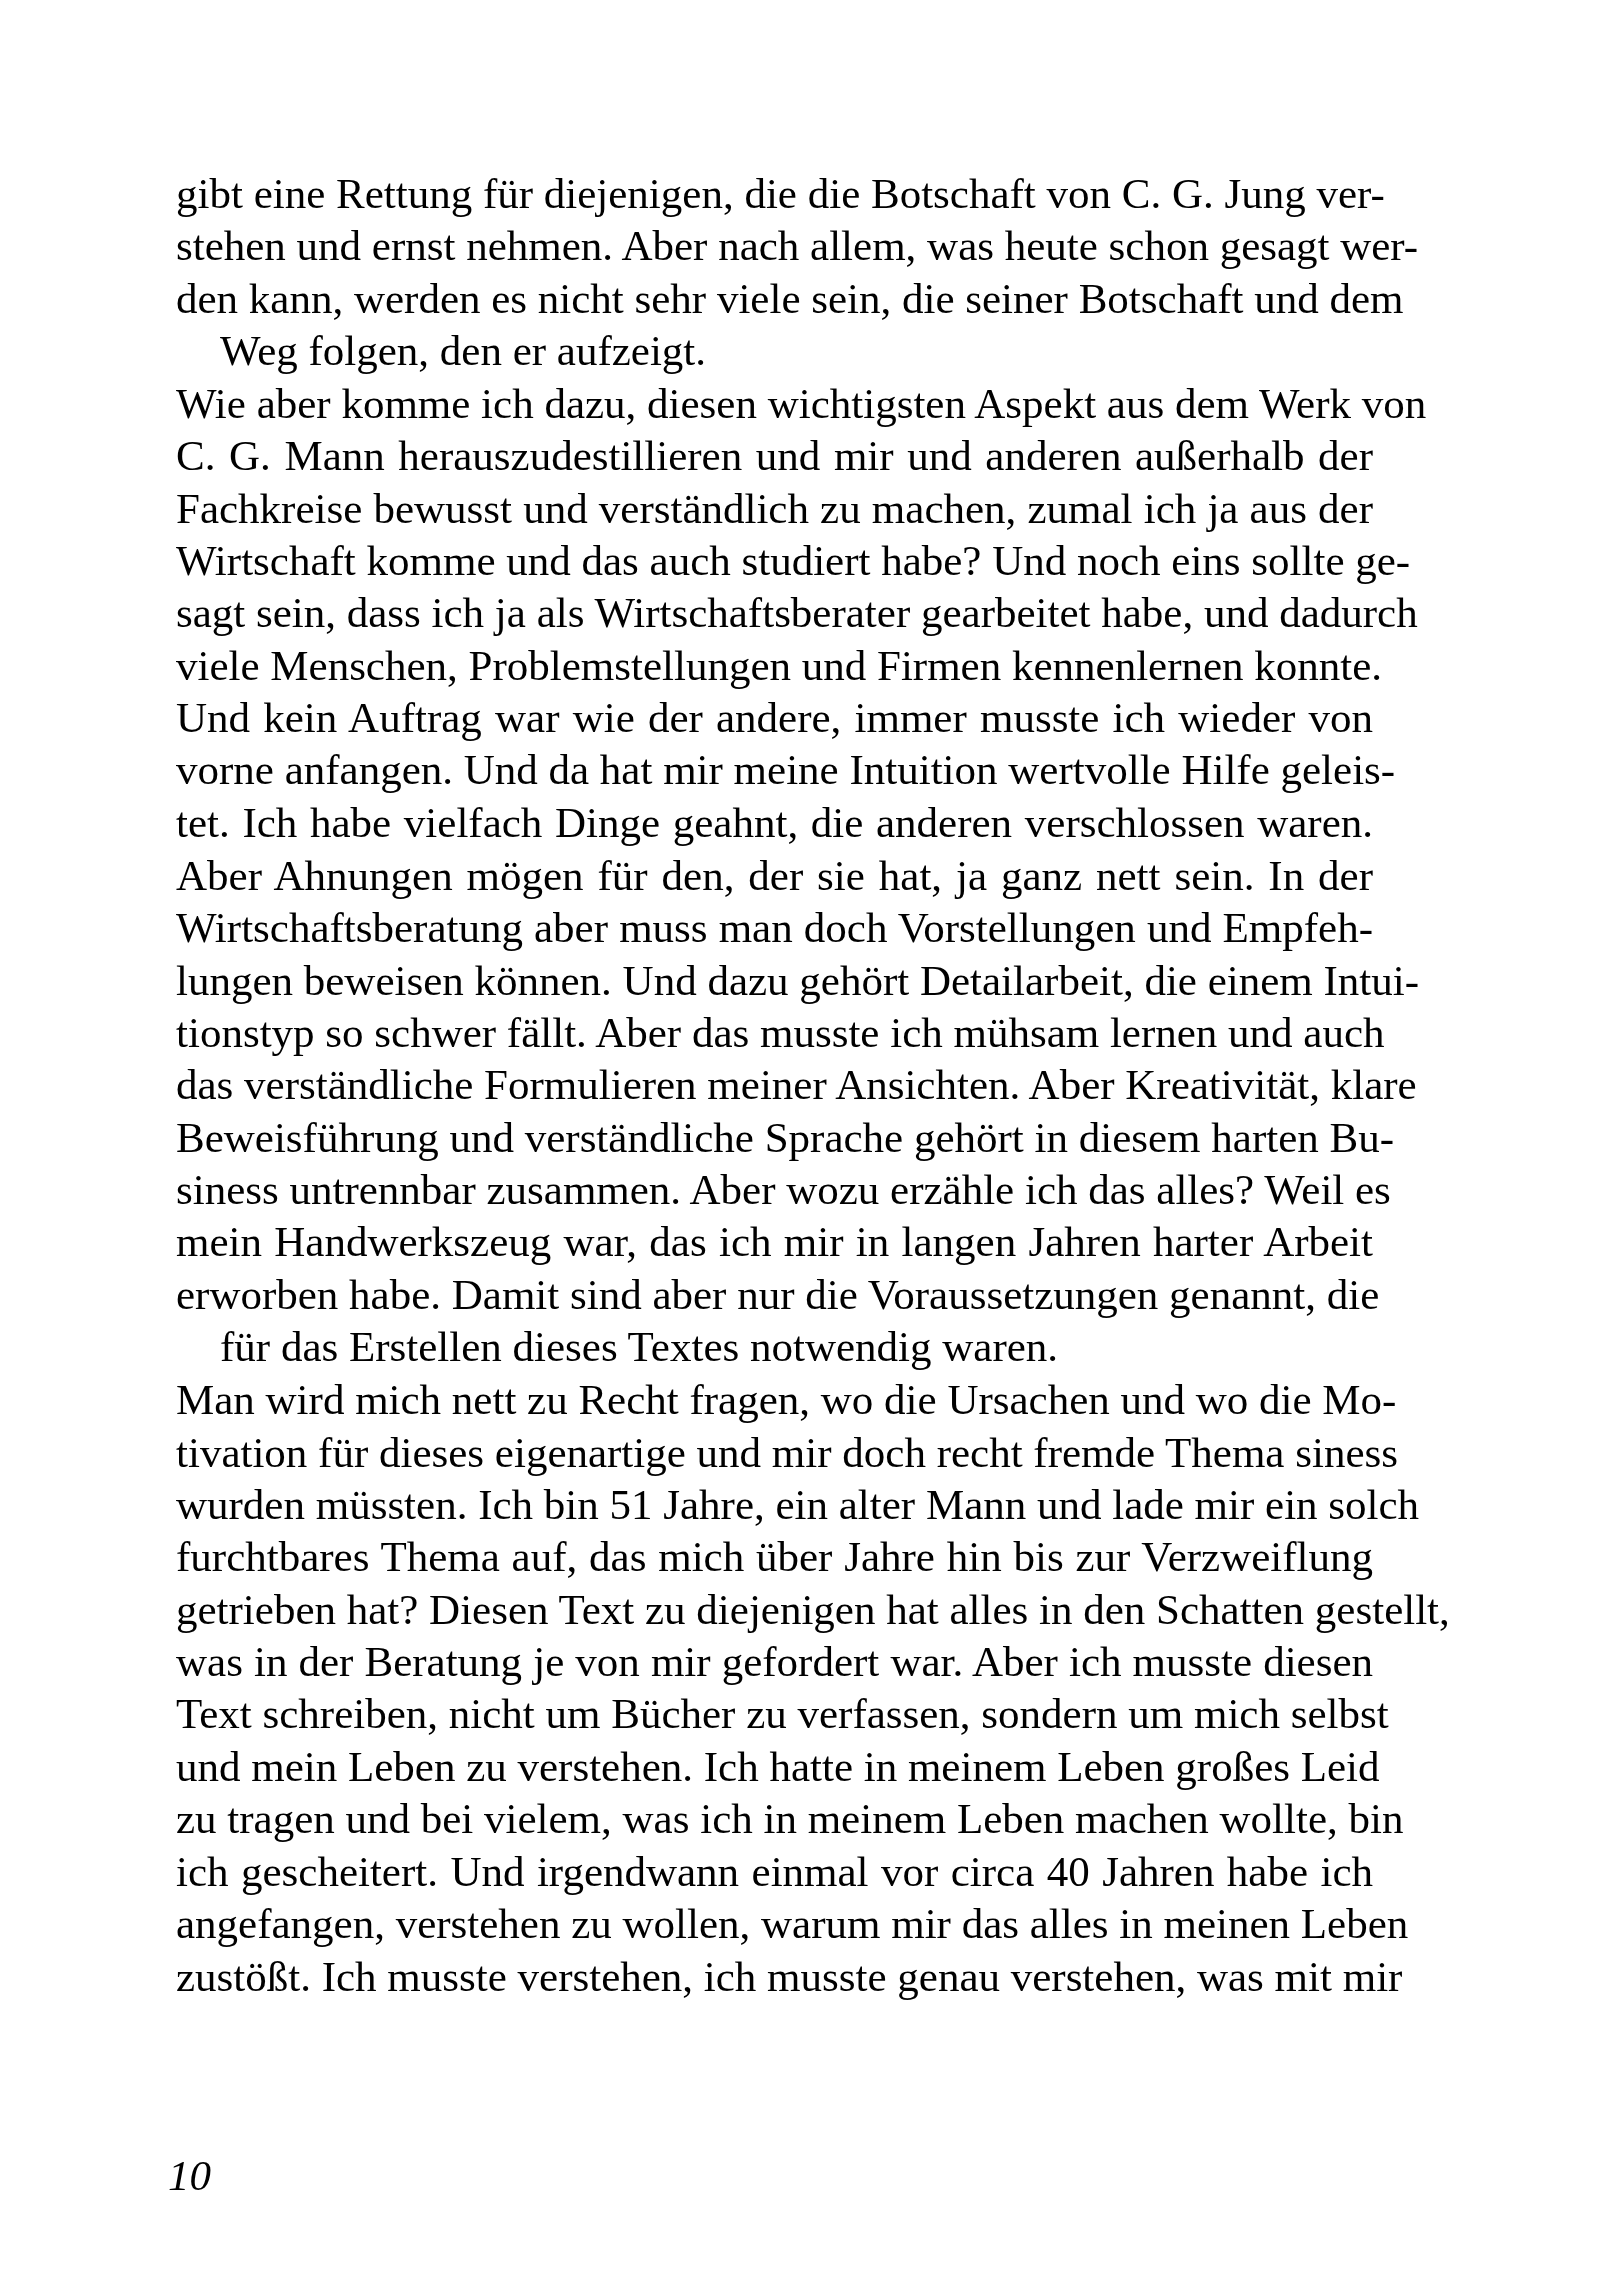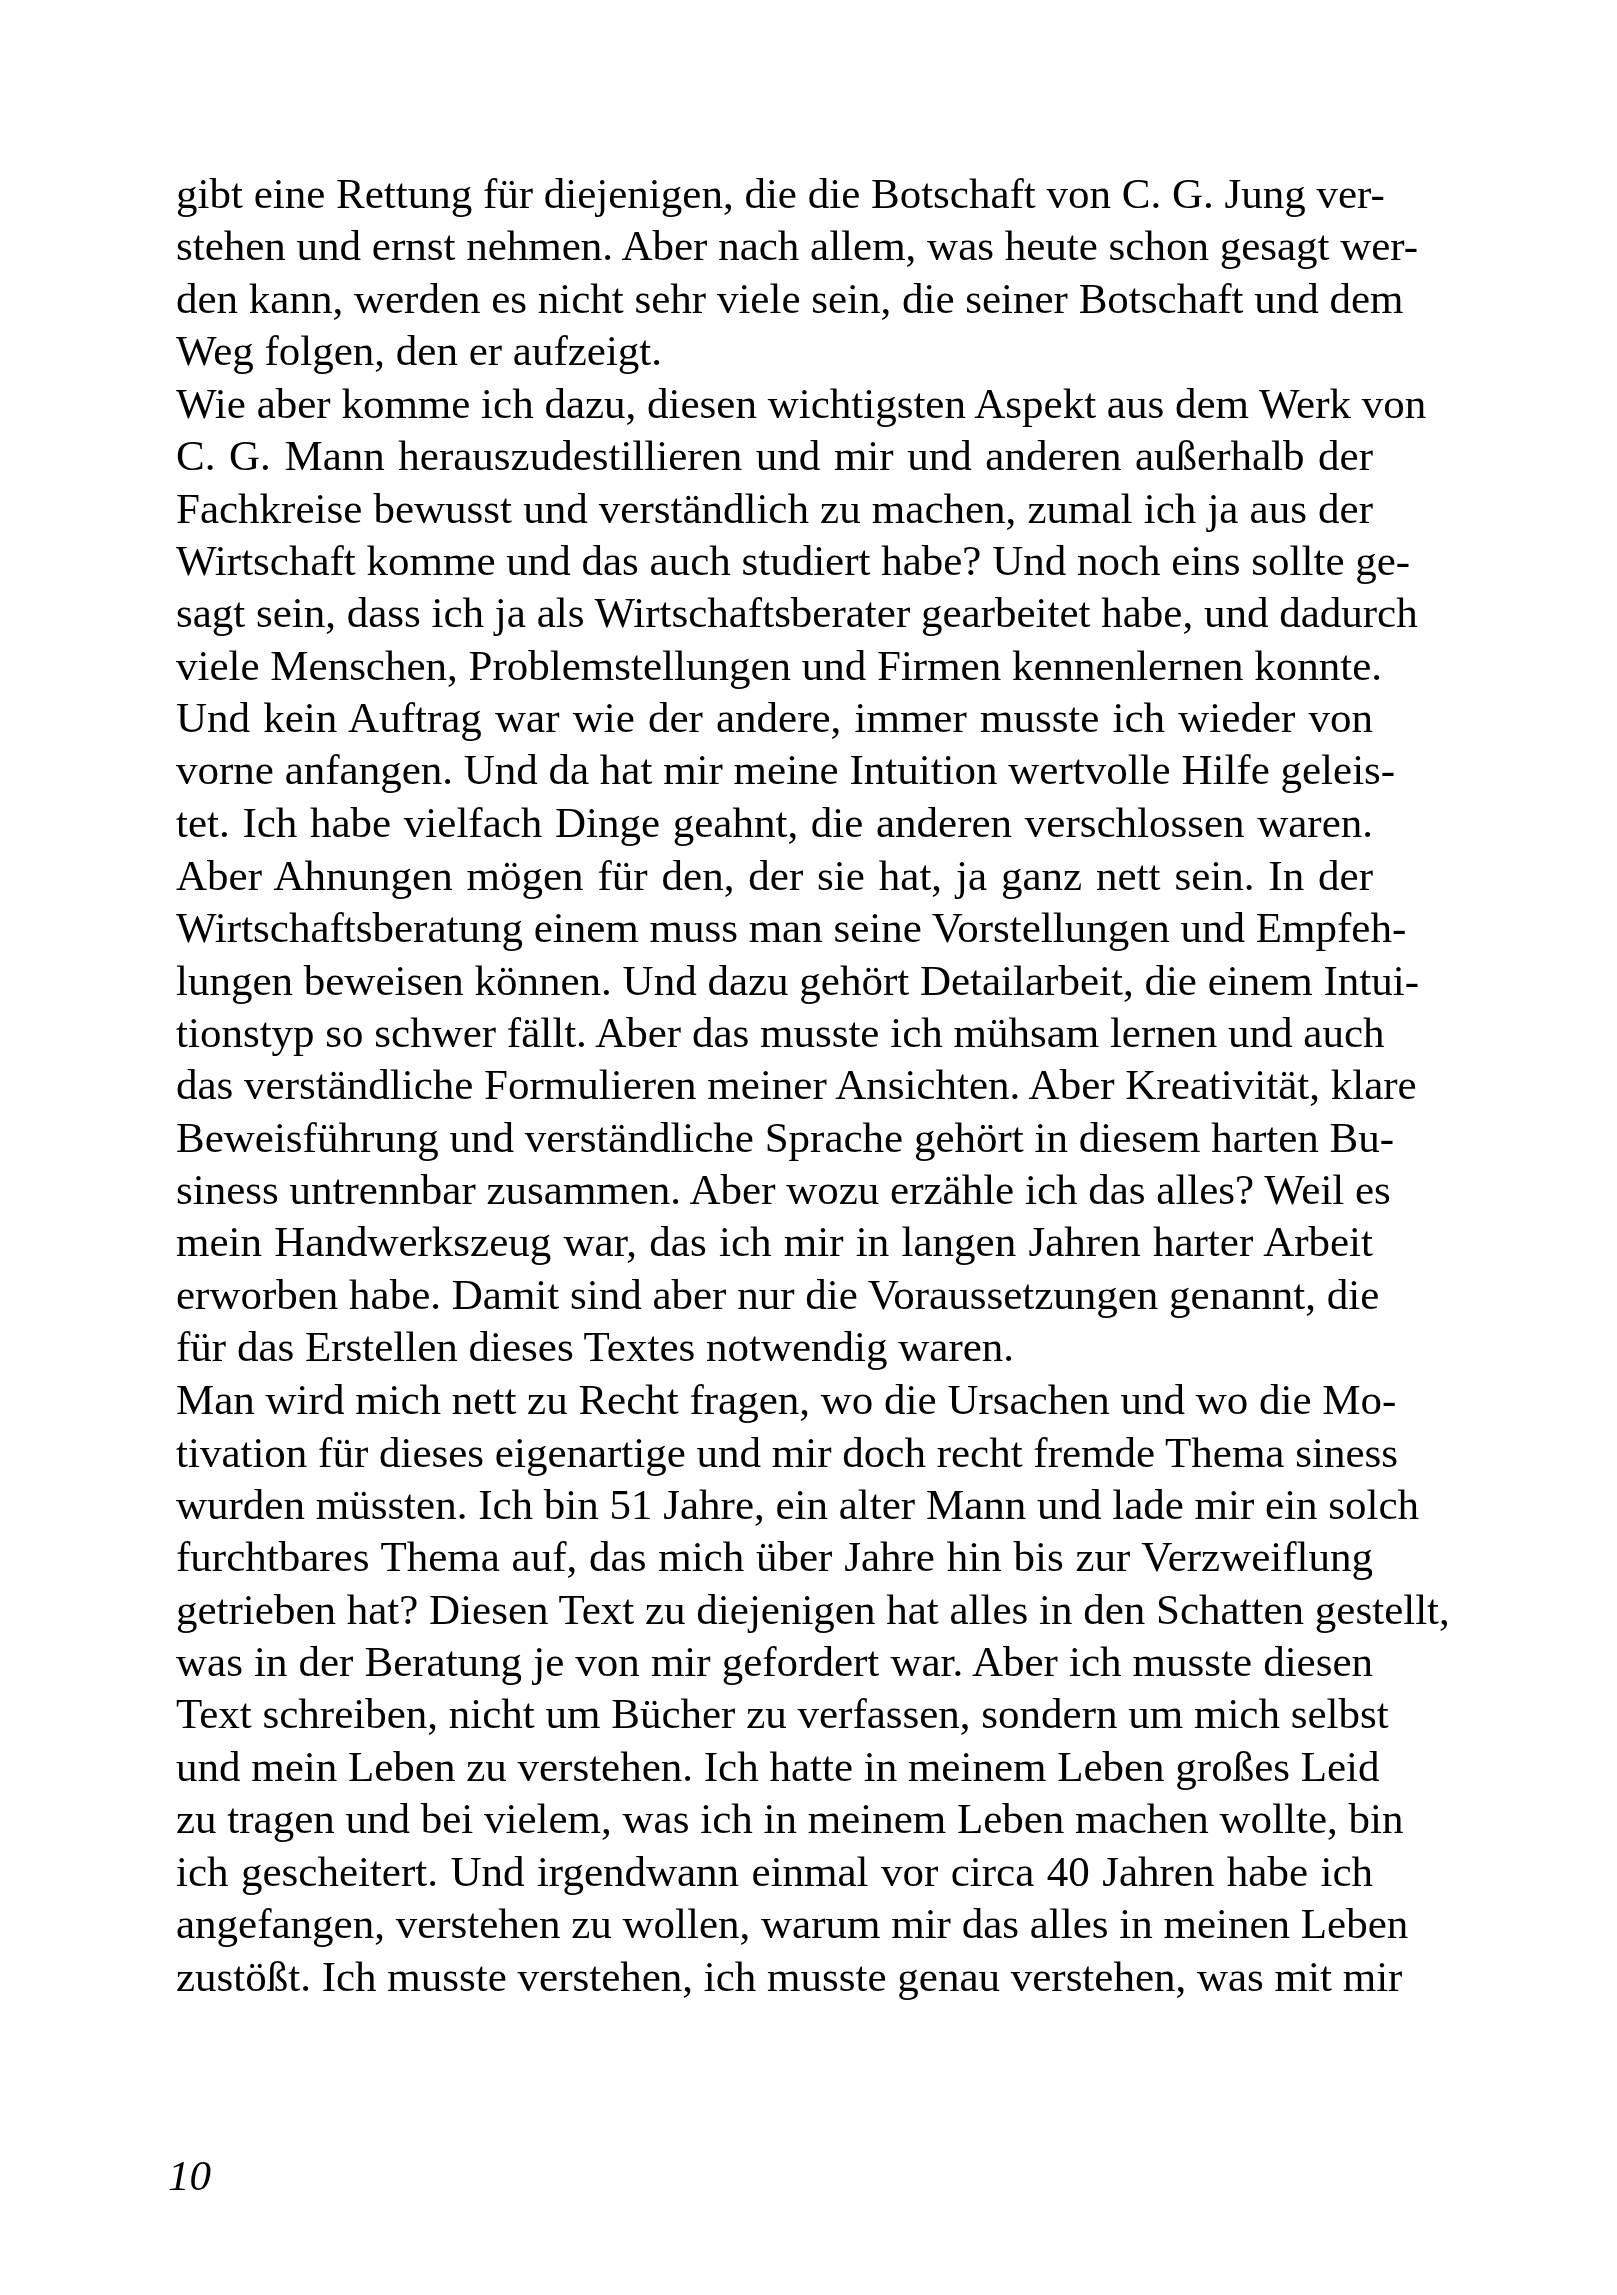--- a/index.html
+++ b/index.html
@@ -5,21 +5,21 @@
   html, body { margin: 0; padding: 0; background: #ffffff; }
   body { width: 1618px; height: 2295px; position: relative; overflow: hidden; }
   .page { position: absolute; left: 0; top: 0; width: 1353px; height: 2295px; background: #ffffff; }
   .text-block { position: absolute; left: 176px; top: 0; width: 1197px; }
   .line {
     position: absolute; left: 0; width: 1197px; height: 52px;
     font-family: "Liberation Serif", "DejaVu Serif", serif;
     font-size: 43px; line-height: 52px; color: #000000;
     white-space: nowrap; text-align: justify; text-align-last: justify;
   }
-  .line.last { text-align-last: left; }
+  .line.last { text-align-last: left; margin-left: 44px; }
   .page-number {
     position: absolute; left: 168px; top: 2150px;
     font-family: "Liberation Serif", "DejaVu Serif", serif;
     font-size: 43px; line-height: 52px; color: #000000; font-style: italic;
   }
 </style>
 </head>
 <body>
 
 <div class="page">
@@ -33,21 +33,21 @@
     <div class="line" style="top:378px">Wie aber komme ich dazu, diesen wichtigsten Aspekt aus dem Werk von</div>
     <div class="line" style="top:430px">C. G. Mann herauszudestillieren und mir und anderen außerhalb der</div>
     <div class="line" style="top:483px">Fachkreise bewusst und verständlich zu machen, zumal ich ja aus der</div>
     <div class="line" style="top:535px">Wirtschaft komme und das auch studiert habe? Und noch eins sollte ge-</div>
     <div class="line" style="top:587px">sagt sein, dass ich ja als Wirtschaftsberater gearbeitet habe, und dadurch</div>
     <div class="line" style="top:640px">viele Menschen, Problemstellungen und Firmen kennenlernen konnte.</div>
     <div class="line" style="top:692px">Und kein Auftrag war wie der andere, immer musste ich wieder von</div>
     <div class="line" style="top:744px">vorne anfangen. Und da hat mir meine Intuition wertvolle Hilfe geleis-</div>
     <div class="line" style="top:797px">tet. Ich habe vielfach Dinge geahnt, die anderen verschlossen waren.</div>
     <div class="line" style="top:850px">Aber Ahnungen mögen für den, der sie hat, ja ganz nett sein. In der</div>
-    <div class="line" style="top:902px">Wirtschaftsberatung einem muss man seine Vorstellungen und Empfeh-</div>
+    <div class="line" style="top:902px">Wirtschaftsberatung aber muss man doch Vorstellungen und Empfeh-</div>
     <div class="line" style="top:955px">lungen beweisen können. Und dazu gehört Detailarbeit, die einem Intui-</div>
     <div class="line" style="top:1007px">tionstyp so schwer fällt. Aber das musste ich mühsam lernen und auch</div>
     <div class="line" style="top:1059px">das verständliche Formulieren meiner Ansichten. Aber Kreativität, klare</div>
     <div class="line" style="top:1112px">Beweisführung und verständliche Sprache gehört in diesem harten Bu-</div>
     <div class="line" style="top:1164px">siness untrennbar zusammen. Aber wozu erzähle ich das alles? Weil es</div>
     <div class="line" style="top:1216px">mein Handwerkszeug war, das ich mir in langen Jahren harter Arbeit</div>
     <div class="line" style="top:1269px">erworben habe. Damit sind aber nur die Voraussetzungen genannt, die</div>
     <div class="line last" style="top:1321px">für das Erstellen dieses Textes notwendig waren.</div>
 
     <div class="line" style="top:1374px">Man wird mich nett zu Recht fragen, wo die Ursachen und wo die Mo-</div>

